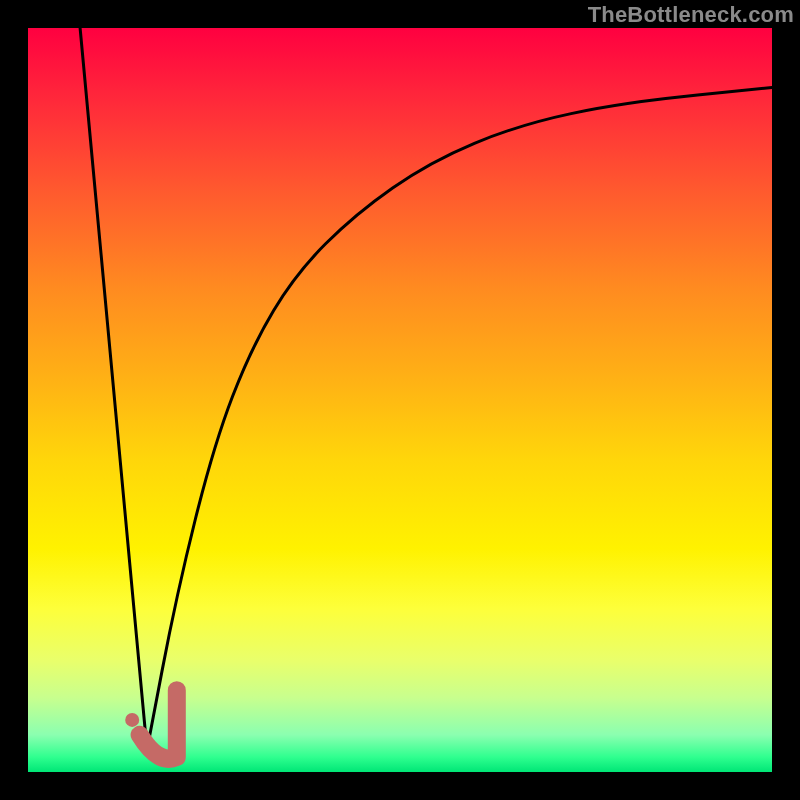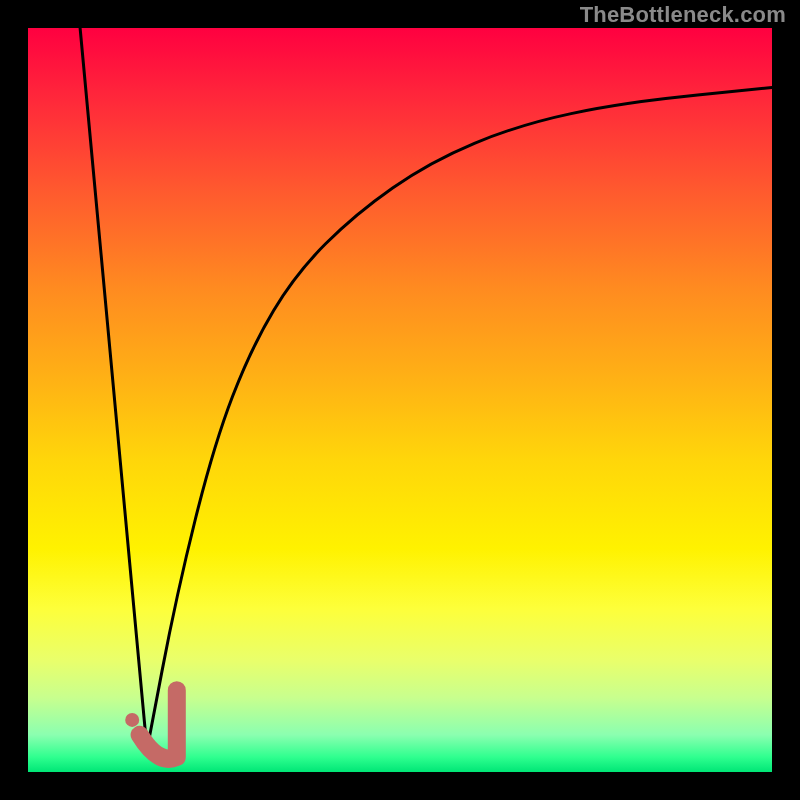--- a/index.html
+++ b/index.html
@@ -6,21 +6,21 @@
   html, body { width: 800px; height: 800px; overflow: hidden; background: #000; }
   .stage {
     position: relative;
     width: 800px;
     height: 800px;
     background: #000;
   }
   .watermark {
     position: absolute;
     top: 2px;
-    right: 14px;
+    right: 6px;
     font-family: Arial, Helvetica, sans-serif;
     font-size: 22px;
     font-weight: 600;
     color: #8a8a8a;
     letter-spacing: 0.2px;
     z-index: 3;
   }
   .plot-area {
     position: absolute;
     left: 28px;

